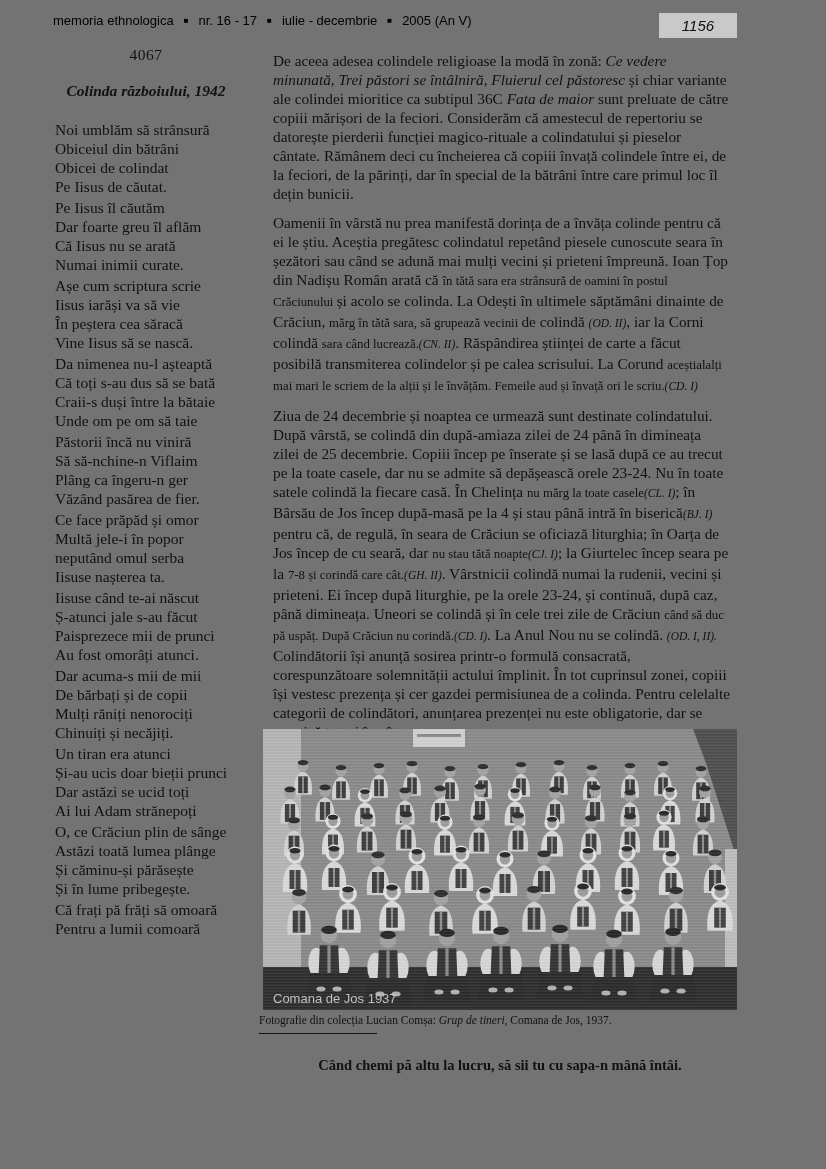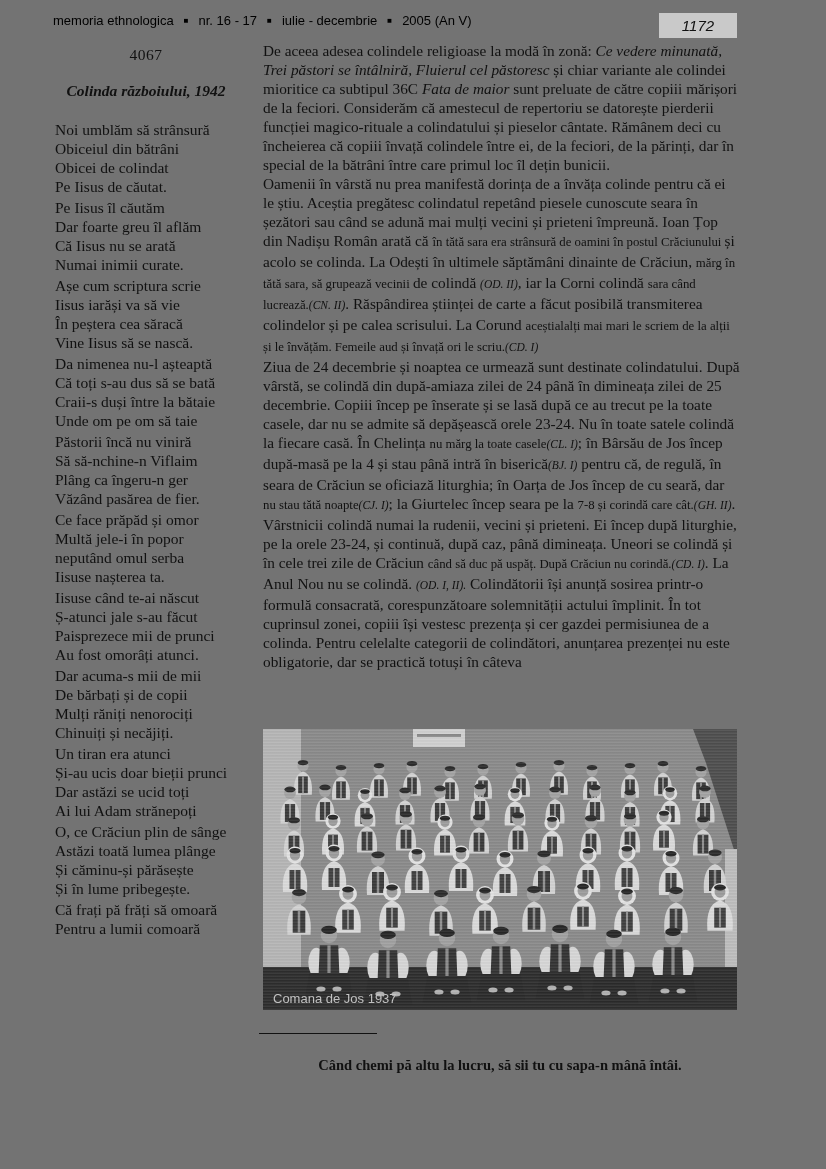--- a/index.html
+++ b/index.html
@@ -36,21 +36,21 @@
     margin-top:18px; font-size:15.5px;
   }
   .poem-stanzas{margin-top:20px; padding-left:20px; line-height:19px;}
   .stanza + .stanza{margin-top:2px;}
   .poem-line{white-space:nowrap;}
   
   .main-col{
     position:absolute; left:263px; top:41px; width:477px;
     font-size:15.3px; line-height:19px; text-align:left;
   }
-  .main-col p{margin:0; padding:0;}
+  .main-col p{margin:10px; padding:0;}
   .run-i{font-style:italic;}
   .run-sm{font-size:12.8px;}
   .run-sig{font-size:11.5px; font-style:italic;}
   
   .photo-frame{
     position:absolute; left:263px; top:729px; width:474px; height:281px;
     background:#8a8a8a;
   }
   .photo-frame svg{position:absolute; left:0; top:0; width:100%; height:100%; display:block;}
   .scanlines{
@@ -77,21 +77,21 @@
   }
 </style>
 </head>
 <body>
 
 <div class="page">
 
   <div class="header">
     <span class="seg">memoria ethnologica</span><span class="sep">■</span><span class="seg">nr. 16 - 17</span><span class="sep">■</span><span class="seg">iulie - decembrie</span><span class="sep">■</span><span class="seg">2005 (An V)</span>
   </div>
-  <div class="page-badge">1172</div>
+  <div class="page-badge">1156</div>
 
   <div class="left-col">
     <div class="poem-number">4067</div>
     <div class="poem-title">Colinda războiului, 1942</div>
     <div class="poem-stanzas">
         <div class="stanza">
           <div class="poem-line">Noi umblăm să strânsură</div>
           <div class="poem-line">Obiceiul din bătrâni</div>
           <div class="poem-line">Obicei de colindat</div>
           <div class="poem-line">Pe Iisus de căutat.</div>
@@ -265,17 +265,18 @@
           <use href="#p-g" transform="translate(238,207) scale(1.15)"></use>
           <use href="#p-g" transform="translate(297,205) scale(1.15)"></use>
           <use href="#p-g" transform="translate(351,210) scale(1.15)"></use>
           <use href="#p-g" transform="translate(410,208) scale(1.15)"></use>
         </g>
       <text x="10" y="274" font-family="Liberation Sans, sans-serif" font-size="13" fill="#c2c2c2">Comana de Jos 1937</text>
     </svg>
     <div class="scanlines"></div>
   </div>
 
+  <div class="photo-caption"><span>Fotografie  din colecția Lucian Comșa: </span><span class="run-i">Grup de tineri</span><span>, Comana de Jos, 1937.</span></div>
   <div class="footnote-rule"></div>
 
   <div class="proverb">Când chemi pă altu la lucru, să sii tu cu sapa-n mână întâi.</div>
 
 </div>
 
 </body></html>

